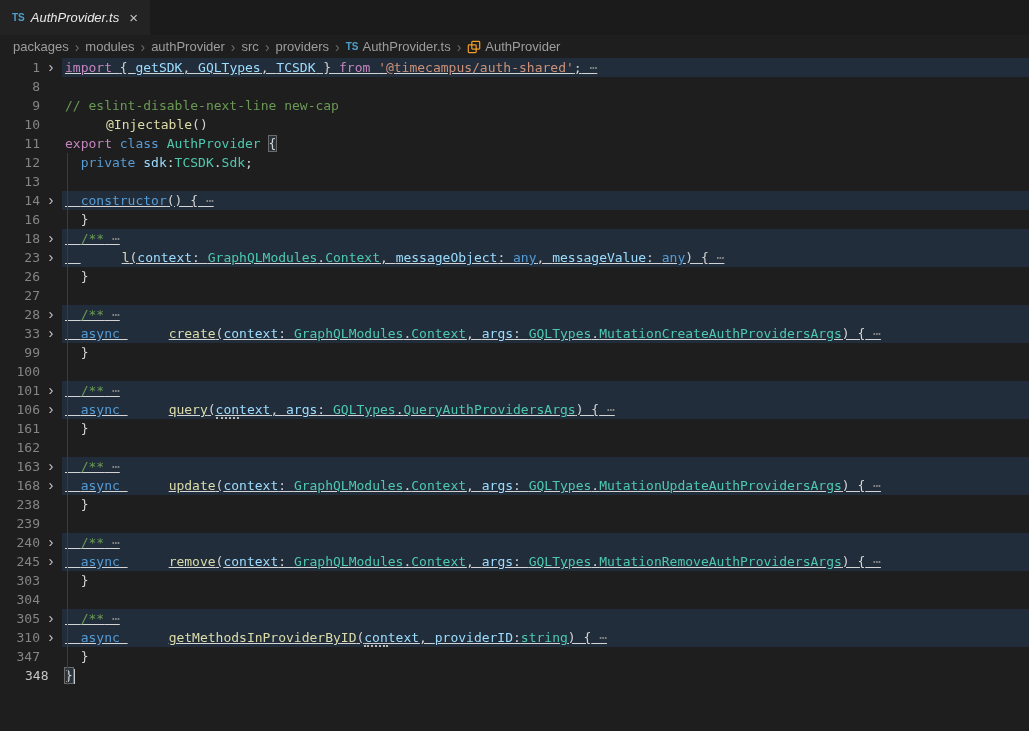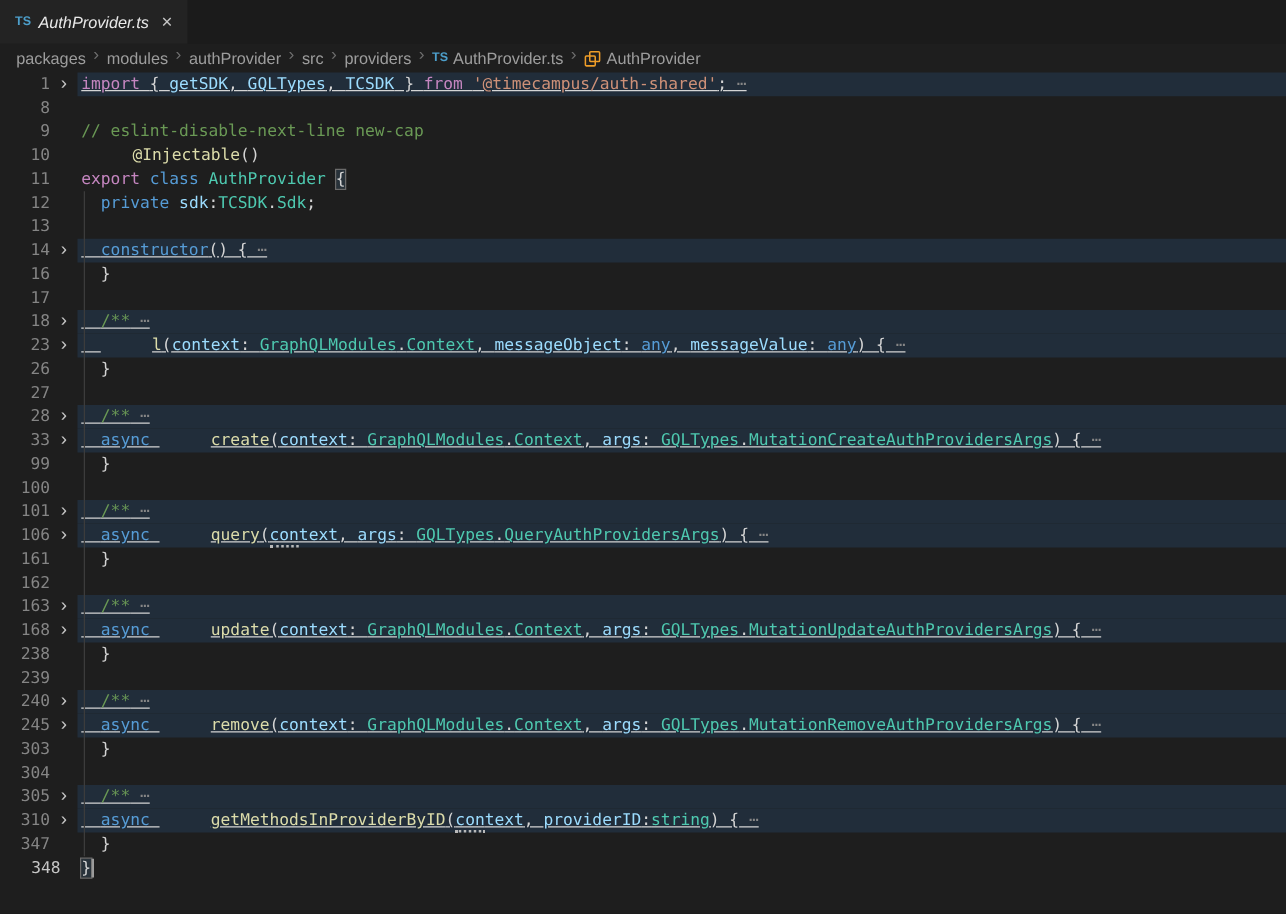--- a/index.html
+++ b/index.html
@@ -13,21 +13,21 @@
   .tabbar { height:35px; background:#1b1b1b; display:flex; align-items:stretch; }
   .tab {
     display:flex; align-items:center; padding:0 12px; background:#232323;
     cursor:pointer; min-width:138px;
   }
   .ts-icon { color:#4d9fcb; font-size:10px; font-weight:bold; margin-right:6px; letter-spacing:0; }
   .tab-title { color:#e9e9e9; font-style:italic; font-size:13px; }
   .tab-close { color:#c5c5c5; margin-left:10px; font-size:15px; line-height:1; cursor:pointer; }
   
   .breadcrumbs {
-    height:23px; display:flex; padding-left:13px;
+    height:23px; display:flex; align-items:center; padding-left:13px;
     background:#1e1e1e; font-size:13px; color:#9d9d9d; white-space:nowrap;
   }
   .bc-item { display:inline-flex; align-items:center; gap:4px; cursor:pointer; }
   .bc-sep { margin:0 6px; color:#6e6e6e; font-size:14px; }
   .bc-ts { color:#4d9fcb; font-size:10px; font-weight:bold; }
   .bc-class-icon { display:inline-block; width:14px; height:14px; }
   
   .editor {
     position:relative; height:673px; background:#1e1e1e;
     font-family:"DejaVu Sans Mono", monospace; font-size:13px;
@@ -105,21 +105,20 @@
     <div>
         <div class="line hl"><span class="gutter"><span class="lnum">1</span><span class="fold">›</span></span><span class="code"><span class="tk-k">import </span><span class="tk-p">{ </span><span class="tk-v">getSDK</span><span class="tk-p">, </span><span class="tk-v">GQLTypes</span><span class="tk-p">, </span><span class="tk-v">TCSDK</span><span class="tk-p"> } </span><span class="tk-k">from </span><span class="tk-s">'@timecampus/auth-shared'</span><span class="tk-p">;</span><span class="tk-e"> ⋯</span></span></div>
         <div class="line"><span class="gutter"><span class="lnum">8</span><span class="fold"></span></span><span class="code"></span></div>
         <div class="line"><span class="gutter"><span class="lnum">9</span><span class="fold"></span></span><span class="code"><span class="tk-c">// eslint-disable-next-line new-cap</span></span></div>
         <div class="line"><span class="gutter"><span class="lnum">10</span><span class="fold"></span></span><span class="code"><span class="tk-f">@Injectable</span><span class="tk-p">()</span></span></div>
         <div class="line"><span class="gutter"><span class="lnum">11</span><span class="fold"></span></span><span class="code"><span class="tk-k">export </span><span class="tk-b">class </span><span class="tk-t">AuthProvider</span><span class="tk-p"> </span><span class="tk-m">{</span></span></div>
         <div class="line"><span class="gutter"><span class="lnum">12</span><span class="fold"></span></span><span class="code"><span class="tk-p">  </span><span class="tk-b">private </span><span class="tk-v">sdk</span><span class="tk-p">:</span><span class="tk-t">TCSDK</span><span class="tk-p">.</span><span class="tk-t">Sdk</span><span class="tk-p">;</span></span></div>
         <div class="line"><span class="gutter"><span class="lnum">13</span><span class="fold"></span></span><span class="code"></span></div>
         <div class="line hl"><span class="gutter"><span class="lnum">14</span><span class="fold">›</span></span><span class="code"><span class="tk-p">  </span><span class="tk-b">constructor</span><span class="tk-p">() {</span><span class="tk-e"> ⋯</span></span></div>
         <div class="line"><span class="gutter"><span class="lnum">16</span><span class="fold"></span></span><span class="code"><span class="tk-p">  }</span></span></div>
-        <div class="line"><span class="gutter"><span class="lnum">17</span><span class="fold"></span></span><span class="code"></span></div>
         <div class="line hl"><span class="gutter"><span class="lnum">18</span><span class="fold">›</span></span><span class="code"><span class="tk-p">  </span><span class="tk-c">/**</span><span class="tk-e"> ⋯</span></span></div>
         <div class="line hl"><span class="gutter"><span class="lnum">23</span><span class="fold">›</span></span><span class="code"><span class="tk-p">  </span><span class="tk-f">l</span><span class="tk-p">(</span><span class="tk-v">context</span><span class="tk-p">: </span><span class="tk-t">GraphQLModules</span><span class="tk-p">.</span><span class="tk-t">Context</span><span class="tk-p">, </span><span class="tk-v">messageObject</span><span class="tk-p">: </span><span class="tk-b">any</span><span class="tk-p">, </span><span class="tk-v">messageValue</span><span class="tk-p">: </span><span class="tk-b">any</span><span class="tk-p">) {</span><span class="tk-e"> ⋯</span></span></div>
         <div class="line"><span class="gutter"><span class="lnum">26</span><span class="fold"></span></span><span class="code"><span class="tk-p">  }</span></span></div>
         <div class="line"><span class="gutter"><span class="lnum">27</span><span class="fold"></span></span><span class="code"></span></div>
         <div class="line hl"><span class="gutter"><span class="lnum">28</span><span class="fold">›</span></span><span class="code"><span class="tk-p">  </span><span class="tk-c">/**</span><span class="tk-e"> ⋯</span></span></div>
         <div class="line hl"><span class="gutter"><span class="lnum">33</span><span class="fold">›</span></span><span class="code"><span class="tk-p">  </span><span class="tk-b">async </span><span class="tk-f">create</span><span class="tk-p">(</span><span class="tk-v">context</span><span class="tk-p">: </span><span class="tk-t">GraphQLModules</span><span class="tk-p">.</span><span class="tk-t">Context</span><span class="tk-p">, </span><span class="tk-v">args</span><span class="tk-p">: </span><span class="tk-t">GQLTypes</span><span class="tk-p">.</span><span class="tk-t">MutationCreateAuthProvidersArgs</span><span class="tk-p">) {</span><span class="tk-e"> ⋯</span></span></div>
         <div class="line"><span class="gutter"><span class="lnum">99</span><span class="fold"></span></span><span class="code"><span class="tk-p">  }</span></span></div>
         <div class="line"><span class="gutter"><span class="lnum">100</span><span class="fold"></span></span><span class="code"></span></div>
         <div class="line hl"><span class="gutter"><span class="lnum">101</span><span class="fold">›</span></span><span class="code"><span class="tk-p">  </span><span class="tk-c">/**</span><span class="tk-e"> ⋯</span></span></div>
         <div class="line hl"><span class="gutter"><span class="lnum">106</span><span class="fold">›</span></span><span class="code"><span class="tk-p">  </span><span class="tk-b">async </span><span class="tk-f">query</span><span class="tk-p">(</span><span class="tk-u">con</span><span class="tk-v">text</span><span class="tk-p">, </span><span class="tk-v">args</span><span class="tk-p">: </span><span class="tk-t">GQLTypes</span><span class="tk-p">.</span><span class="tk-t">QueryAuthProvidersArgs</span><span class="tk-p">) {</span><span class="tk-e"> ⋯</span></span></div>

